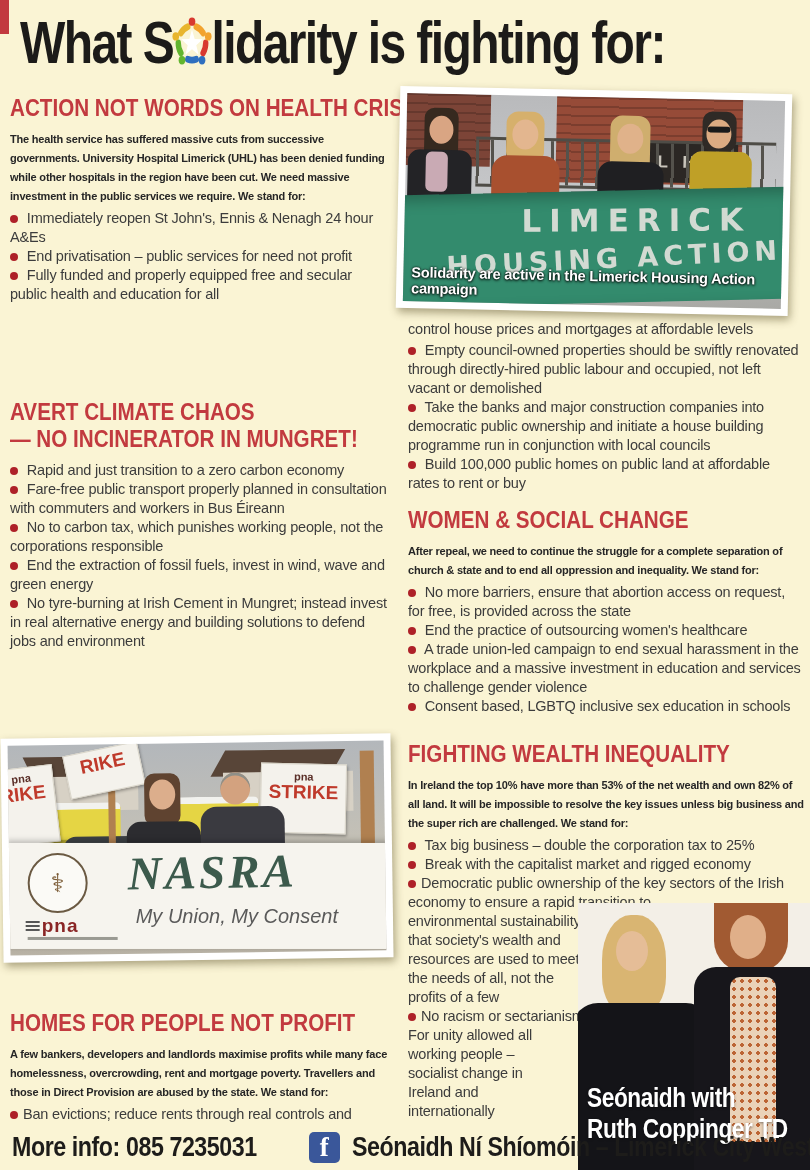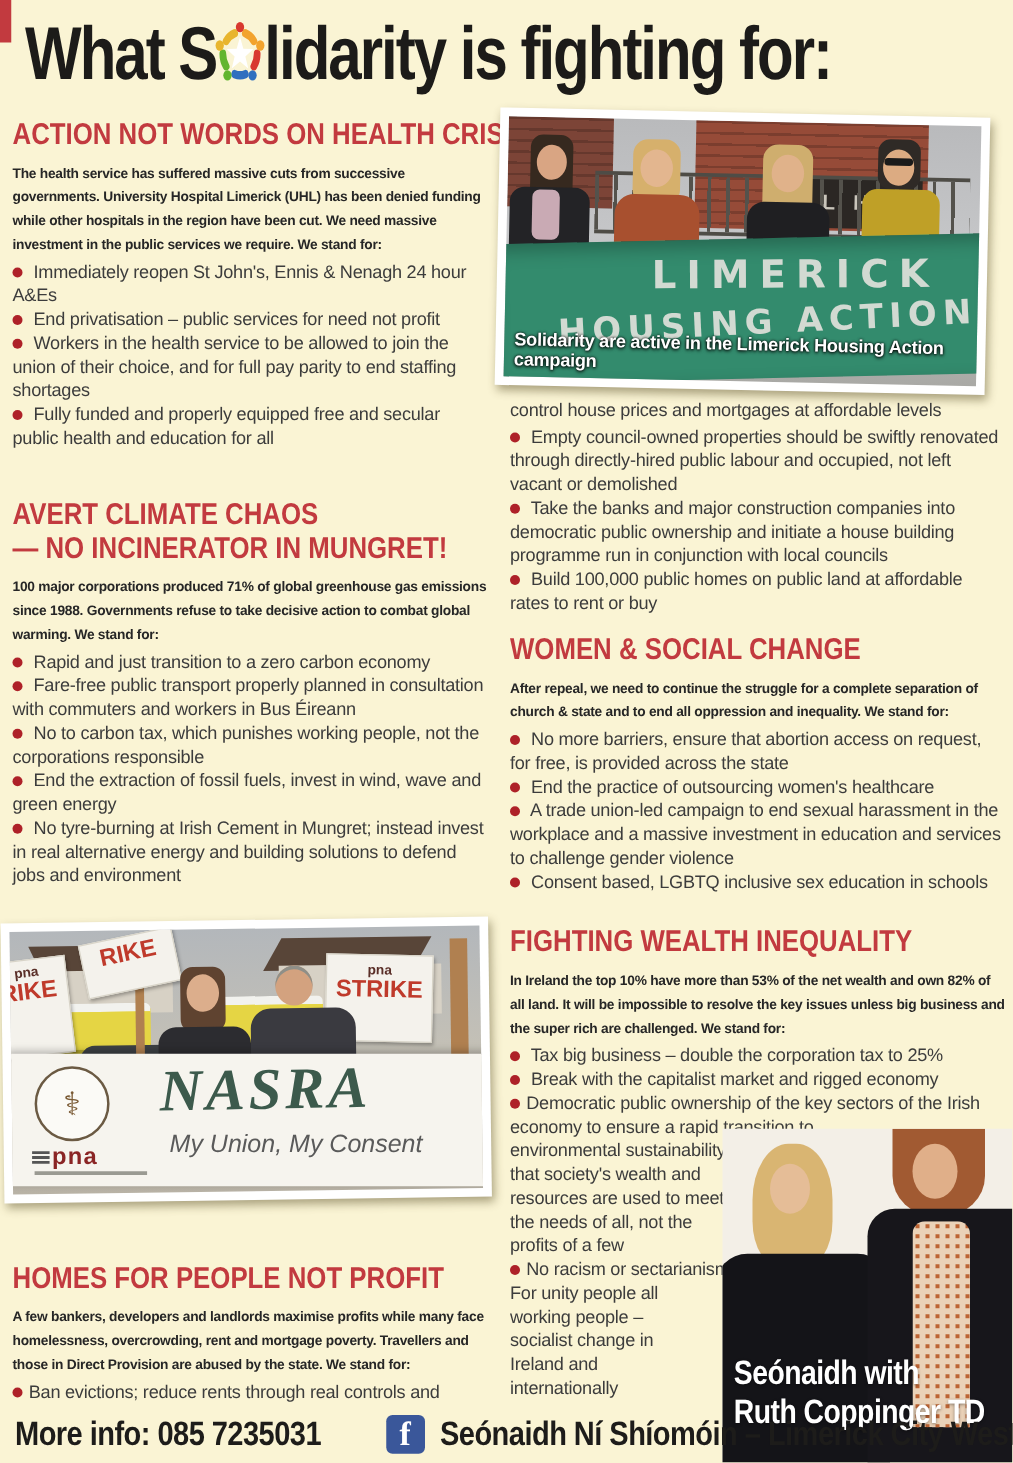--- a/index.html
+++ b/index.html
@@ -91,31 +91,29 @@
     </svg></span><span>lidarity</span><span> is fighting for:</span>
   </div>
 </div>
 
 <section class="sec abs" style="left:10px;top:94px;">
   <h2><span class="cond">ACTION NOT WORDS ON HEALTH CRISIS</span></h2>
   <p class="intro">The health service has suffered massive cuts from successive governments. University Hospital Limerick (UHL) has been denied funding while other hospitals in the region have been cut. We need massive investment in the public services we require. We stand for:</p>
   <ul class="bullets">
       <li><span class="dot"></span> Immediately reopen St John's, Ennis &amp; Nenagh 24 hour A&amp;Es</li>
       <li><span class="dot"></span> End privatisation – public services for need not profit</li>
-      <li><span class="dot"></span> Workers in the health service to be allowed to join the union of their choice, and for full pay parity to end staffing shortages</li>
       <li><span class="dot"></span> Fully funded and properly equipped free and secular public health and education for all</li>
     </ul>
 </section>
 
 <section class="sec abs" style="left:10px;top:398px;">
   <h2>
     <span class="cond">AVERT CLIMATE CHAOS</span><br>
     <span class="cond">— NO INCINERATOR IN MUNGRET!</span>
   </h2>
-  <p class="intro">100 major corporations produced 71% of global greenhouse gas emissions since 1988. Governments refuse to take decisive action to combat global warming. We stand for:</p>
   <ul class="bullets">
       <li><span class="dot"></span> Rapid and just transition to a zero carbon economy</li>
       <li><span class="dot"></span> Fare-free public transport properly planned in consultation with commuters and workers in Bus Éireann</li>
       <li><span class="dot"></span> No to carbon tax, which punishes working people, not the corporations responsible</li>
       <li><span class="dot"></span> End the extraction of fossil fuels, invest in wind, wave and green energy</li>
       <li><span class="dot"></span> No tyre-burning at Irish Cement in Mungret; instead invest in real alternative energy and building solutions to defend jobs and environment</li>
     </ul>
 </section>
 
 <div id="photo-nasra" class="photo abs">
@@ -237,21 +235,21 @@
   <p class="plainline"><span class="dot"></span><span>Democratic public ownership of the key sectors of the Irish economy to ensure a rapid transition to</span></p>
   <div class="nlines" style="width:170px;">
       <div>environmental sustainability and</div>
       <div>that society's wealth and</div>
       <div>resources are used to meet</div>
       <div>the needs of all, not the</div>
       <div>profits of a few</div>
     </div>
   <p class="plainline" style="white-space:nowrap;width:170px;"><span class="dot"></span><span>No racism or sectarianism.</span></p>
   <div class="nlines" style="width:170px;">
-      <div>For unity people all</div>
+      <div>For unity allowed all</div>
       <div>working people –</div>
       <div>socialist change in</div>
       <div>Ireland and</div>
       <div>internationally</div>
     </div>
 </section>
 
 <div id="photo-coppinger" class="abs">
 
   <div class="abs" style="left:24px;top:12px;width:64px;height:100px;background:#d9b572;border-radius:45% 45% 38% 38%;"></div>

